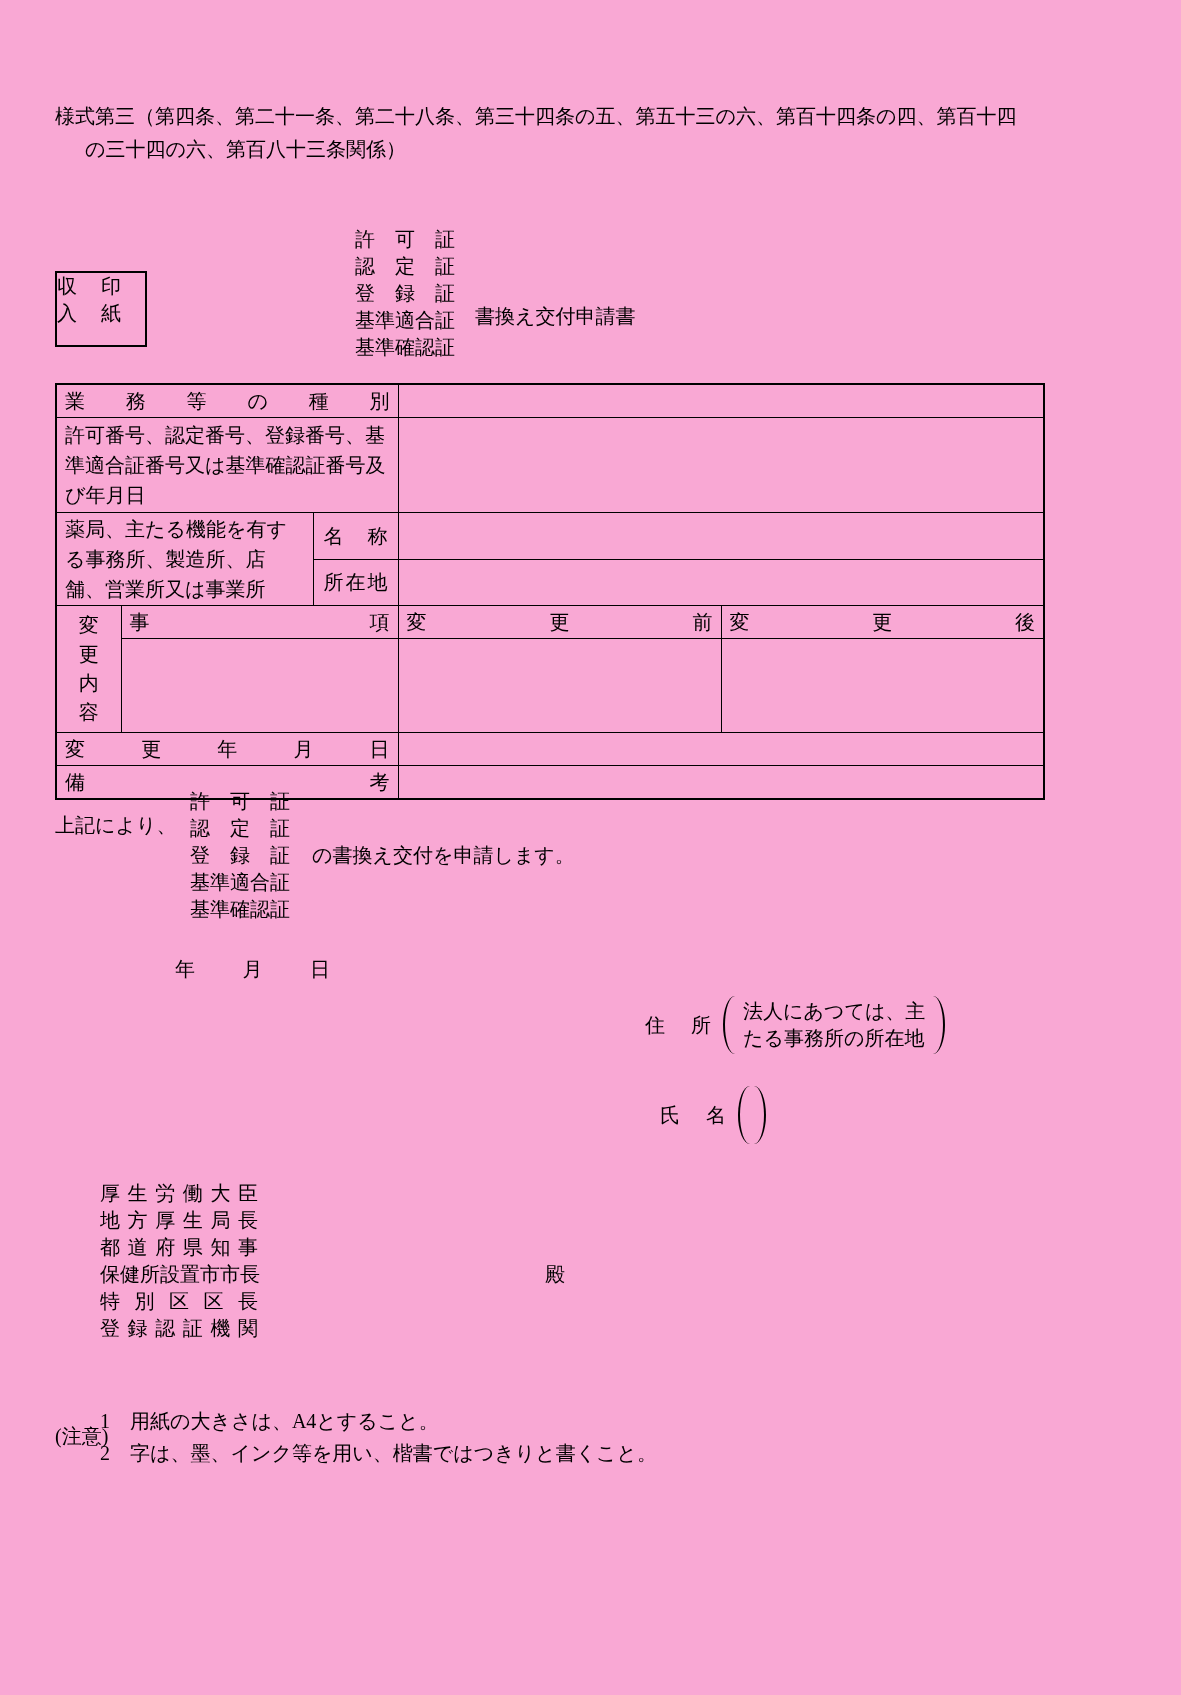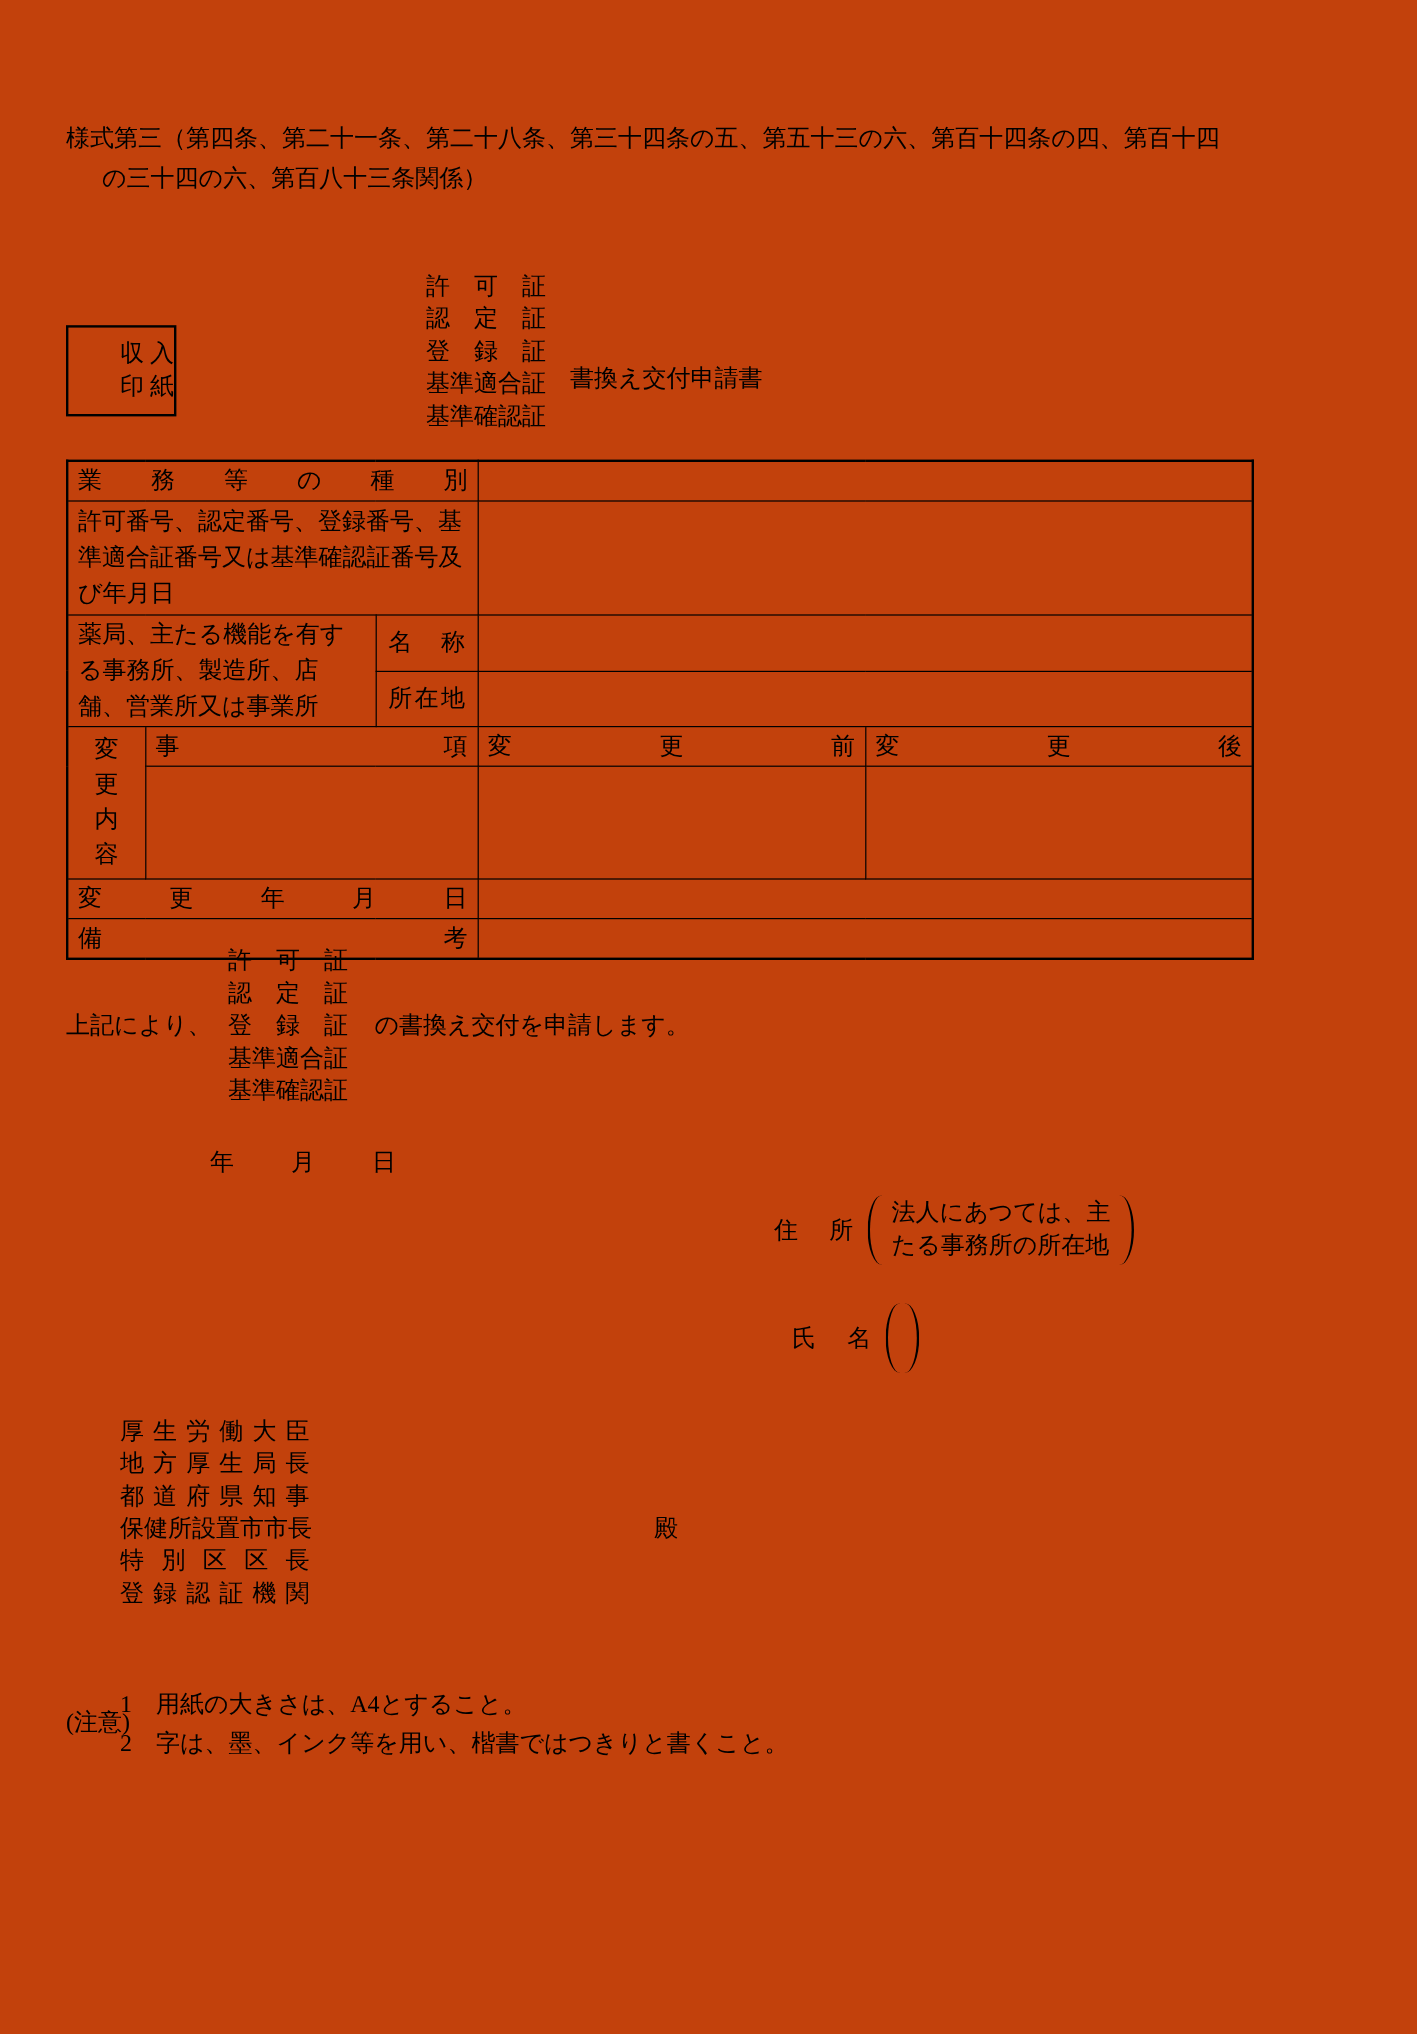--- a/index.html
+++ b/index.html
@@ -1,38 +1,38 @@
 <!DOCTYPE html>
 <html><head>
 <meta charset="utf-8">
 <style>
   html,body { margin:0; padding:0; background:#e8e8e8; }
   .page {
     position:relative;
     width:1181px; height:1695px;
     margin:0 auto;
-    background:#c2410c;
+    background:#f9a8d4;
     color:#000;
     font-family:"Liberation Serif","DejaVu Serif",serif;
     font-size:20px;
     overflow:hidden;
   }
   .abs { position:absolute; }
   .nowrap { white-space:nowrap; }
   .jlast { text-align:justify; text-align-last:justify; }
 
   
   .hdr-line { line-height:33px; white-space:nowrap; }
   .hdr-indent { margin-left:30px; }
 
   
   .stamp {
     left:55px; top:271px; width:88px; height:72px;
     border:2px solid #000;
-    display:flex; flex-direction:column; justify-content:center; align-items:flex-end;
+    display:flex; flex-direction:row; justify-content:center; align-items:flex-start;
     line-height:27px;
   }
 
   
   .cert-stack .cert-line { width:100px; line-height:27px; }
 
   
   table.main {
     position:absolute; left:55px; top:383px;
     width:988px;
@@ -134,21 +134,21 @@
       <td colspan="3" class="jlast">変更年月日</td>
       <td colspan="2"></td>
     </tr>
     <tr style="height:30px">
       <td colspan="3" class="jlast">備考</td>
       <td colspan="2"></td>
     </tr>
   </tbody>
     </table>
 
-  <div class="abs nowrap" style="left:55px; top:842px; line-height:27px;">上記により、</div>
+  <div class="abs nowrap" style="left:55px; top:812px; line-height:27px;">上記により、</div>
   <div class="abs cert-stack" style="left:190px; top:788px;">
     <div class="cert-line jlast">許可証</div>
     <div class="cert-line jlast">認定証</div>
     <div class="cert-line jlast">登録証</div>
     <div class="cert-line jlast">基準適合証</div>
     <div class="cert-line jlast">基準確認証</div>
   </div>
   <div class="abs nowrap" style="left:312px; top:842px; line-height:27px;">の書換え交付を申請します。</div>
 
   <div class="abs jlast" style="left:175px; top:956px; width:155px; line-height:27px;">年月日</div>

